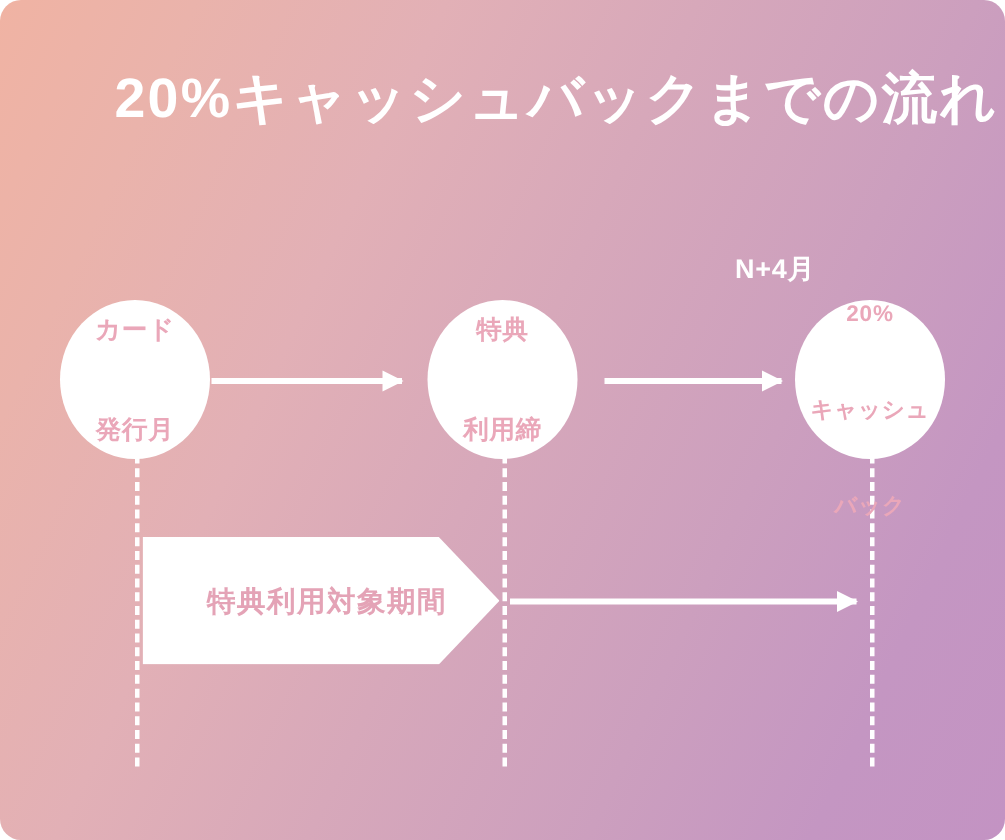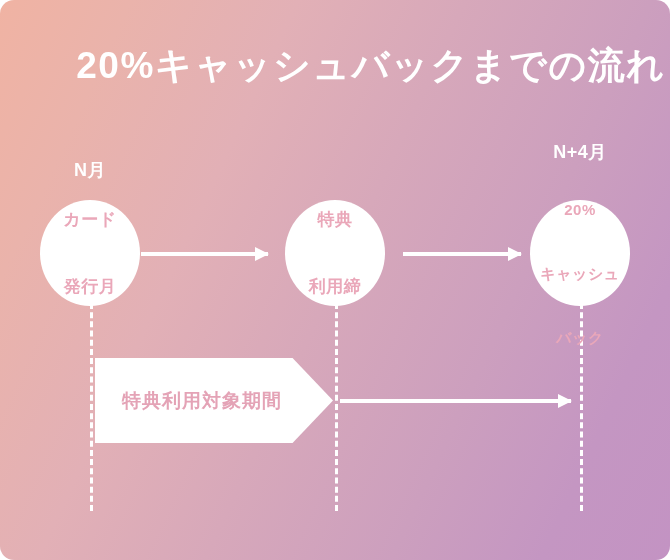--- a/index.html
+++ b/index.html
@@ -54,27 +54,27 @@
     height: 208px;
     border-left: 3px dashed #ffffff;
   }
   #guide-1 { left: 90px; }
   #guide-2 { left: 335px; }
   #guide-3 { left: 580px; }
 
   
   .step-label {
     position: absolute;
-    text-align: center;
     color: #ffffff;
     font-size: 18px;
     font-weight: 700;
     line-height: 24px;
     letter-spacing: 0.5px;
     white-space: nowrap;
+    margin-top: 27px;
   }
   #label-1 { left: 0px;   top: 158px; width: 180px; }
   #label-2 { left: 245px; top: 158px; width: 180px; }
   #label-3 { left: 490px; top: 140px; width: 180px; }
 
   
   .node {
     position: absolute;
     width: 100px;
     height: 106px;
@@ -140,37 +140,34 @@
     display: flex;
     align-items: center;
     justify-content: flex-start;
   }
   #period-banner-text {
     color: #e4a3b6;
     font-size: 19px;
     font-weight: 700;
     letter-spacing: 1px;
     white-space: nowrap;
-    padding-left: 27px;
+    padding-left: 43px;
   }
 </style>
 </head>
 <body>
 
 <div id="stage">
 
   <div id="title">20%キャッシュバックまでの流れ</div>
 
   <div id="guide-1" class="guide"></div>
   <div id="guide-2" class="guide"></div>
   <div id="guide-3" class="guide"></div>
 
-  <div id="label-1" class="step-label">
-    <div>N月</div>
-  </div>
   <div id="label-3" class="step-label">
     <div>N+4月</div>
   </div>
 
   <div id="node-1" class="node">
     <div>カード</div>
     <div>発行月</div>
   </div>
 
   <div id="node-2" class="node">

